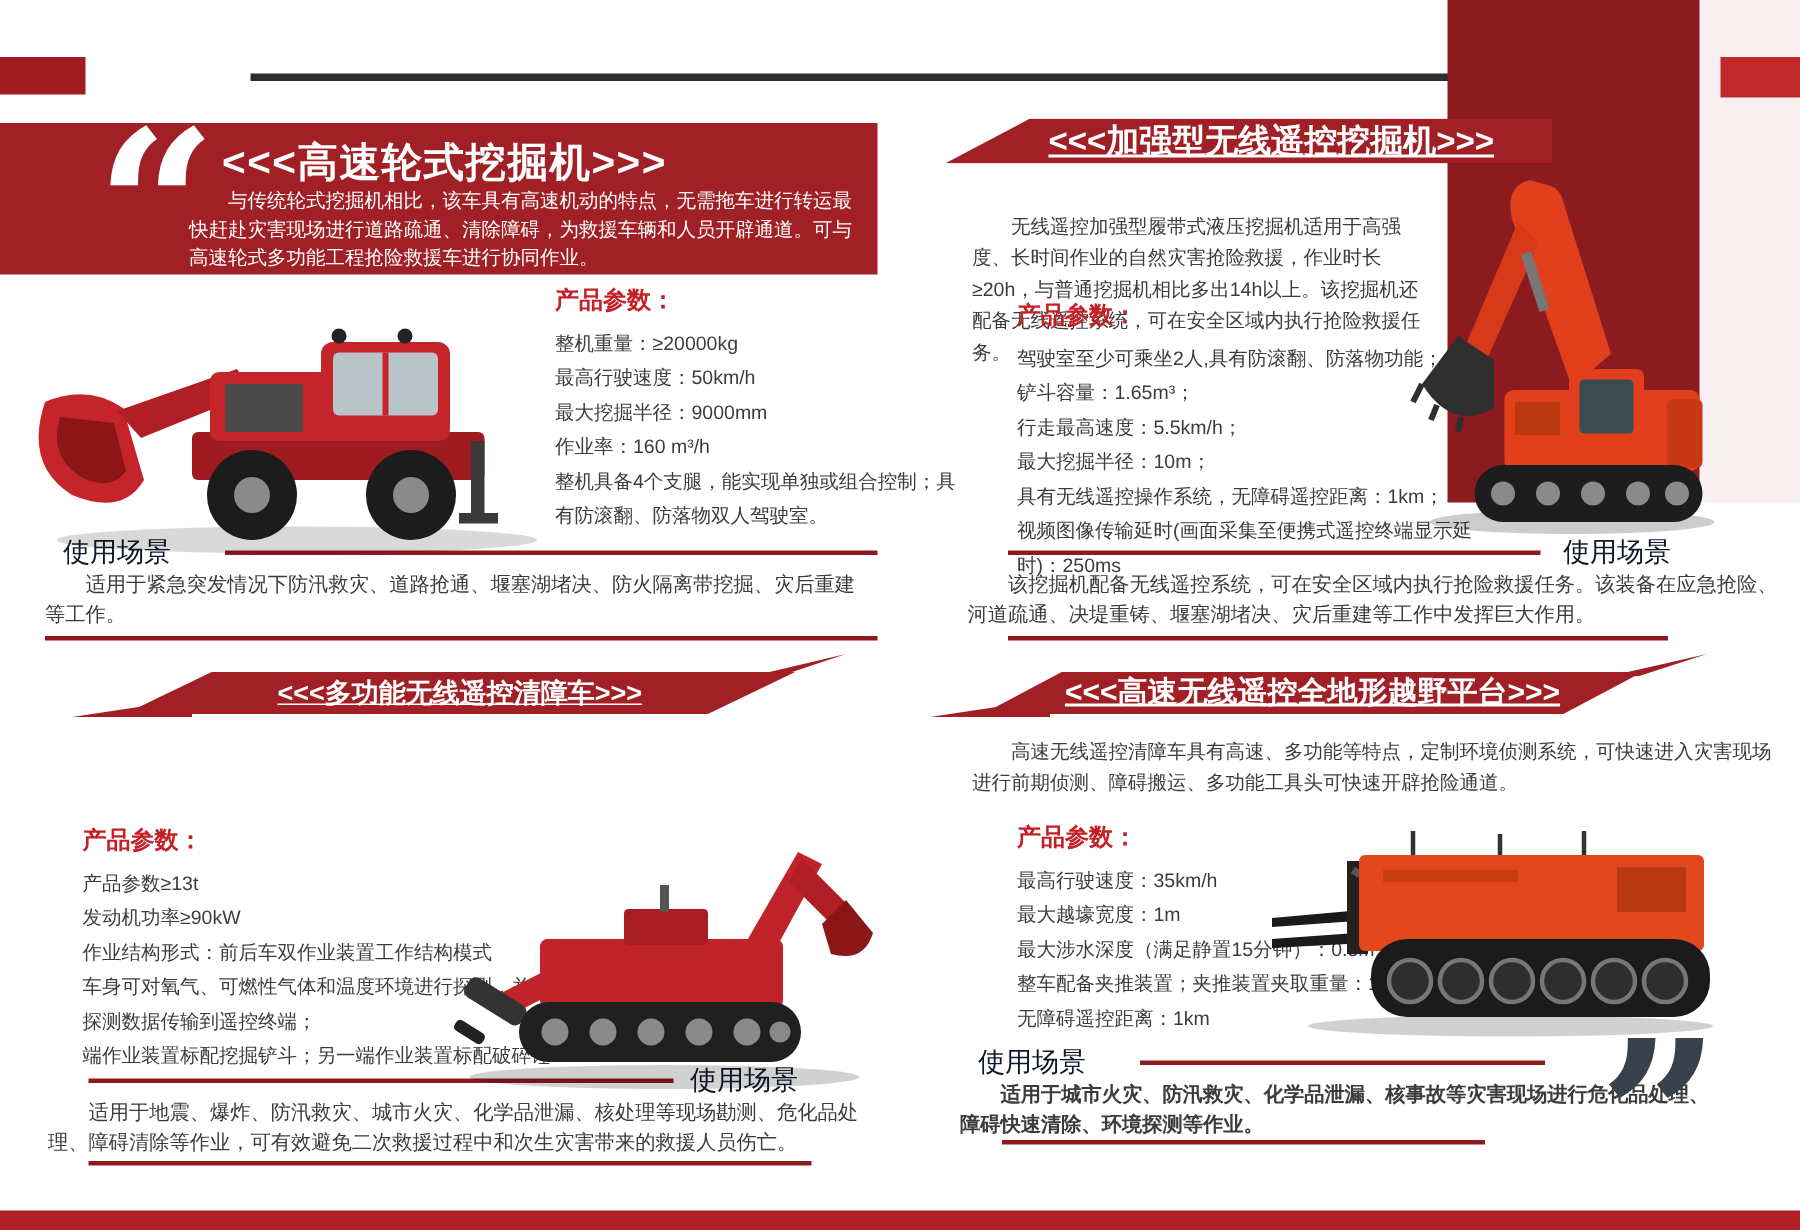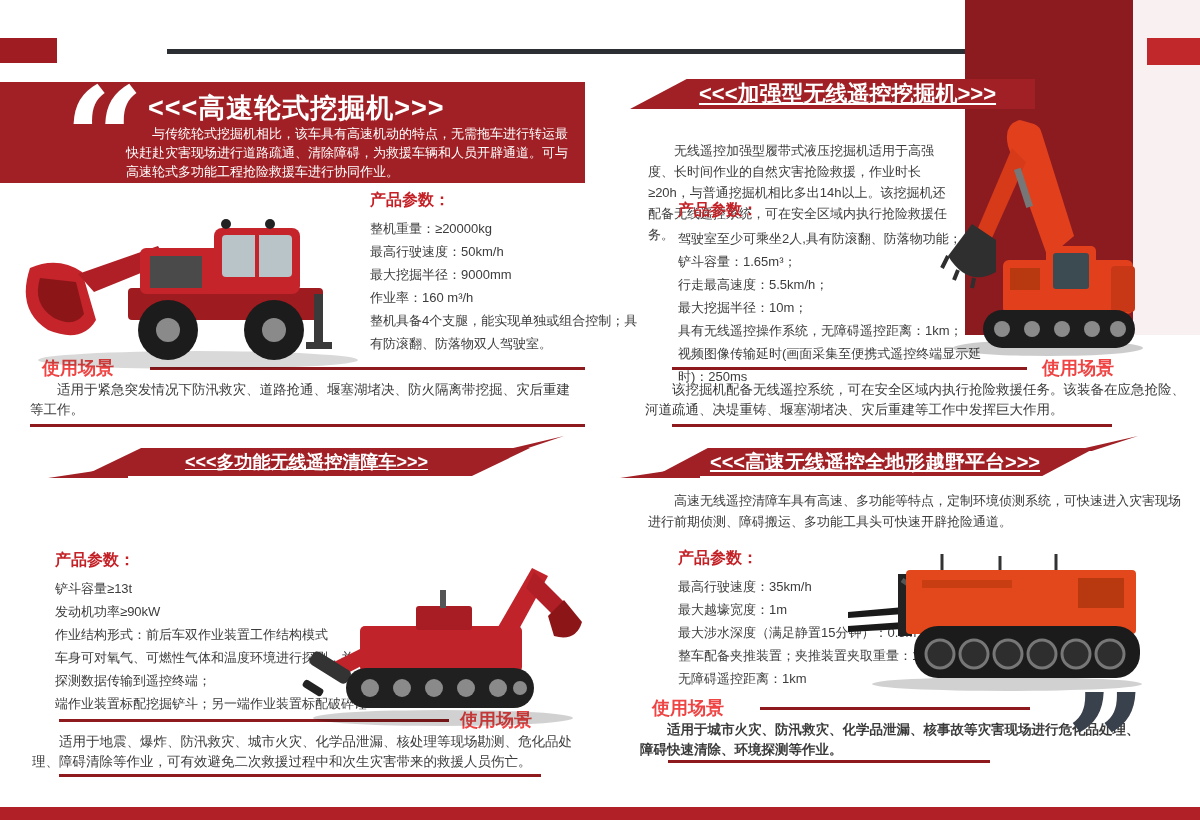--- a/index.html
+++ b/index.html
@@ -43,21 +43,21 @@
   .desc3{left:30px;top:497px;width:556px;}
   .desc4{left:648px;top:490px;width:536px;}
 
   .params-title{color:#c42127;font-size:16px;font-weight:bold;margin-bottom:6px;}
   .param-line{color:#3c3c3c;font-size:13px;line-height:23px;}
   .params1{left:370px;top:190px;width:275px;}
   .params2{left:678px;top:200px;width:312px;}
   .params3{left:55px;top:550px;width:330px;}
   .params4{left:678px;top:548px;width:335px;}
 
-  .scene-label{color:#ef4444;font-size:18px;font-weight:bold;}
+  .scene-label{color:#0f172a;font-size:18px;font-weight:normal;}
   .rule{background:#8e1a1e;height:3px;}
   .scene-text{color:#3c3c3c;font-size:13.5px;line-height:20px;text-indent:2em;}
 
   .veh{z-index:2;}
 </style>
 </head>
 <body>
 
 <div class="page">
 
@@ -167,21 +167,21 @@
     <circle cx="72" cy="150" r="9" fill="#8a8a8a"></circle>
       <circle cx="104" cy="150" r="9" fill="#8a8a8a"></circle>
     <circle cx="136" cy="150" r="9" fill="#8a8a8a"></circle>
       <circle cx="168" cy="150" r="9" fill="#8a8a8a"></circle>
     <circle cx="200" cy="150" r="9" fill="#8a8a8a"></circle>
       <circle cx="222" cy="150" r="7" fill="#8a8a8a"></circle>
   </svg>
 
   <div class="abs params3">
     <div class="params-title">产品参数：</div>
-    <div class="param-line">铲斗容量≥13t</div>
+    <div class="param-line">产品参数≥13t</div>
     <div class="param-line">发动机功率≥90kW</div>
     <div class="param-line">作业结构形式：前后车双作业装置工作结构模式</div>
     <div class="param-line">车身可对氧气、可燃性气体和温度环境进行探测，并能将探测数据传输到遥控终端；</div>
     <div class="param-line">端作业装置标配挖掘铲斗；另一端作业装置标配破碎锤</div>
   </div>
 
   <div class="abs rule" style="left:59px;top:719px;width:390px;"></div>
   <div class="abs scene-label" style="left:460px;top:708px;">使用场景</div>
   <div class="abs scene-text" style="left:32px;top:732px;width:546px;">适用于地震、爆炸、防汛救灾、城市火灾、化学品泄漏、核处理等现场勘测、危化品处理、障碍清除等作业，可有效避免二次救援过程中和次生灾害带来的救援人员伤亡。</div>
   <div class="abs rule" style="left:59px;top:774px;width:482px;"></div>

